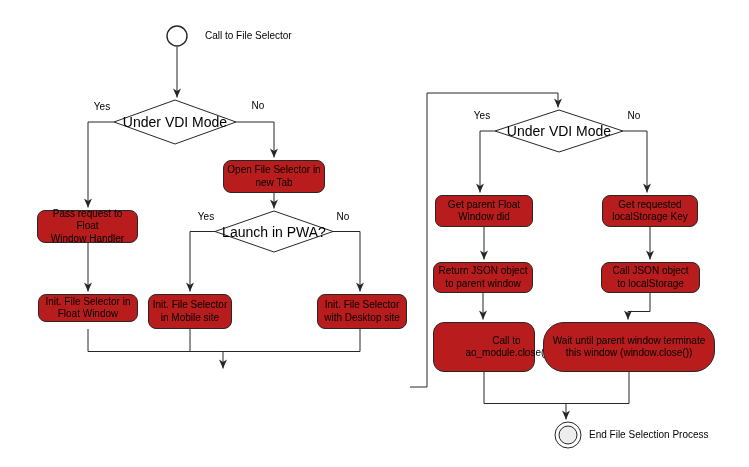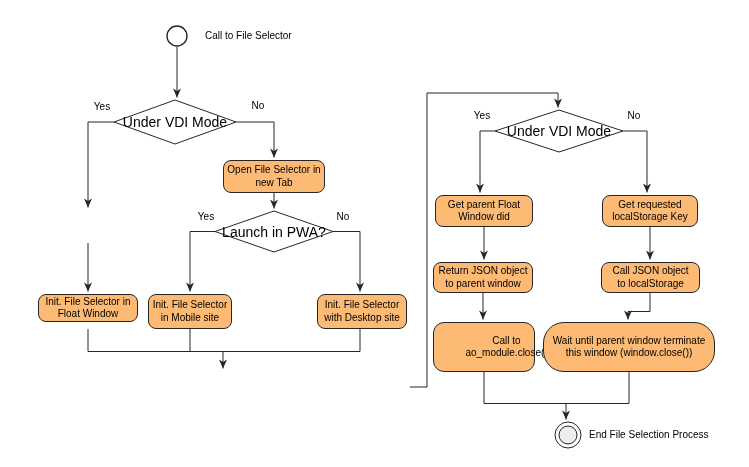--- a/index.html
+++ b/index.html
@@ -4,21 +4,21 @@
 <style>
   html,body { margin:0; padding:0; background:#ffffff; }
   .canvas {
     position:relative; width:749px; height:467px; background:#ffffff;
     font-family:"Liberation Sans", sans-serif; color:#000;
     overflow:hidden;
   }
   .wires { position:absolute; left:0; top:0; width:749px; height:467px; }
   .node {
     position:absolute; box-sizing:border-box;
-    background:#fdba74; border:1px solid #262626; border-radius:8px;
+    background:#b91c1c; border:1px solid #262626; border-radius:8px;
     display:flex; align-items:center; justify-content:center;
     text-align:center; white-space:pre-line;
     font-size:10px; line-height:1.22; padding:2px 3px;
   }
   .node.big { border-radius:11px; }
   .dlabel {
     position:absolute; display:flex; align-items:center; justify-content:center;
     text-align:center; font-size:14px; pointer-events:none;
   }
   .blabel {
@@ -93,29 +93,31 @@
   <div class="dlabel" style="left:215px; top:211px; width:118px; height:41px;">Launch in PWA?</div>
   <div class="dlabel" style="left:495px; top:110px; width:128px; height:42px;">Under VDI Mode</div>
 
   <div class="blabel" style="left:86px; top:101px;">Yes</div>
   <div class="blabel" style="left:242px; top:100px;">No</div>
   <div class="blabel" style="left:190px; top:211px;">Yes</div>
   <div class="blabel" style="left:327px; top:211px;">No</div>
   <div class="blabel" style="left:466px; top:110px;">Yes</div>
   <div class="blabel" style="left:618px; top:110px;">No</div>
 
+  <div class="node" style="left:37px; top:210px; width:101px; height:33px;">Pass request to Float
+Window Handler</div>
   <div class="node" style="left:223px; top:160px; width:102px; height:33px;">Open File Selector in
 new Tab</div>
   <div class="node" style="left:38px; top:294px; width:100px; height:28px;">Init. File Selector in
 Float Window</div>
   <div class="node" style="left:148px; top:294px; width:84px; height:35px;">Init. File Selector
 in Mobile site</div>
   <div class="node" style="left:317px; top:294px; width:90px; height:35px;">Init. File Selector
 with Desktop site</div>
-  <div class="node" style="left:435px; top:195px; width:98px; height:32px;">Get parent Float
+  <div class="node" style="left:435px; top:195px; width:98px; height:32px;border-radius:7px;">Get parent Float
 Window did</div>
   <div class="node" style="left:602px; top:195px; width:96px; height:32px;">Get requested
 localStorage Key</div>
   <div class="node" style="left:433px; top:262px; width:100px; height:31px;">Return JSON object
 to parent window</div>
   <div class="node" style="left:601px; top:262px; width:99px; height:31px;">Call JSON object
 to localStorage</div>
   <div class="node big" style="left:433px; top:322px; width:102px; height:50px;padding-left:48px;">Call to
 ao_module.close()</div>
   <div class="node big" style="left:543px; top:322px; width:172px; height:50px;border-radius:21px;">Wait until parent window terminate

